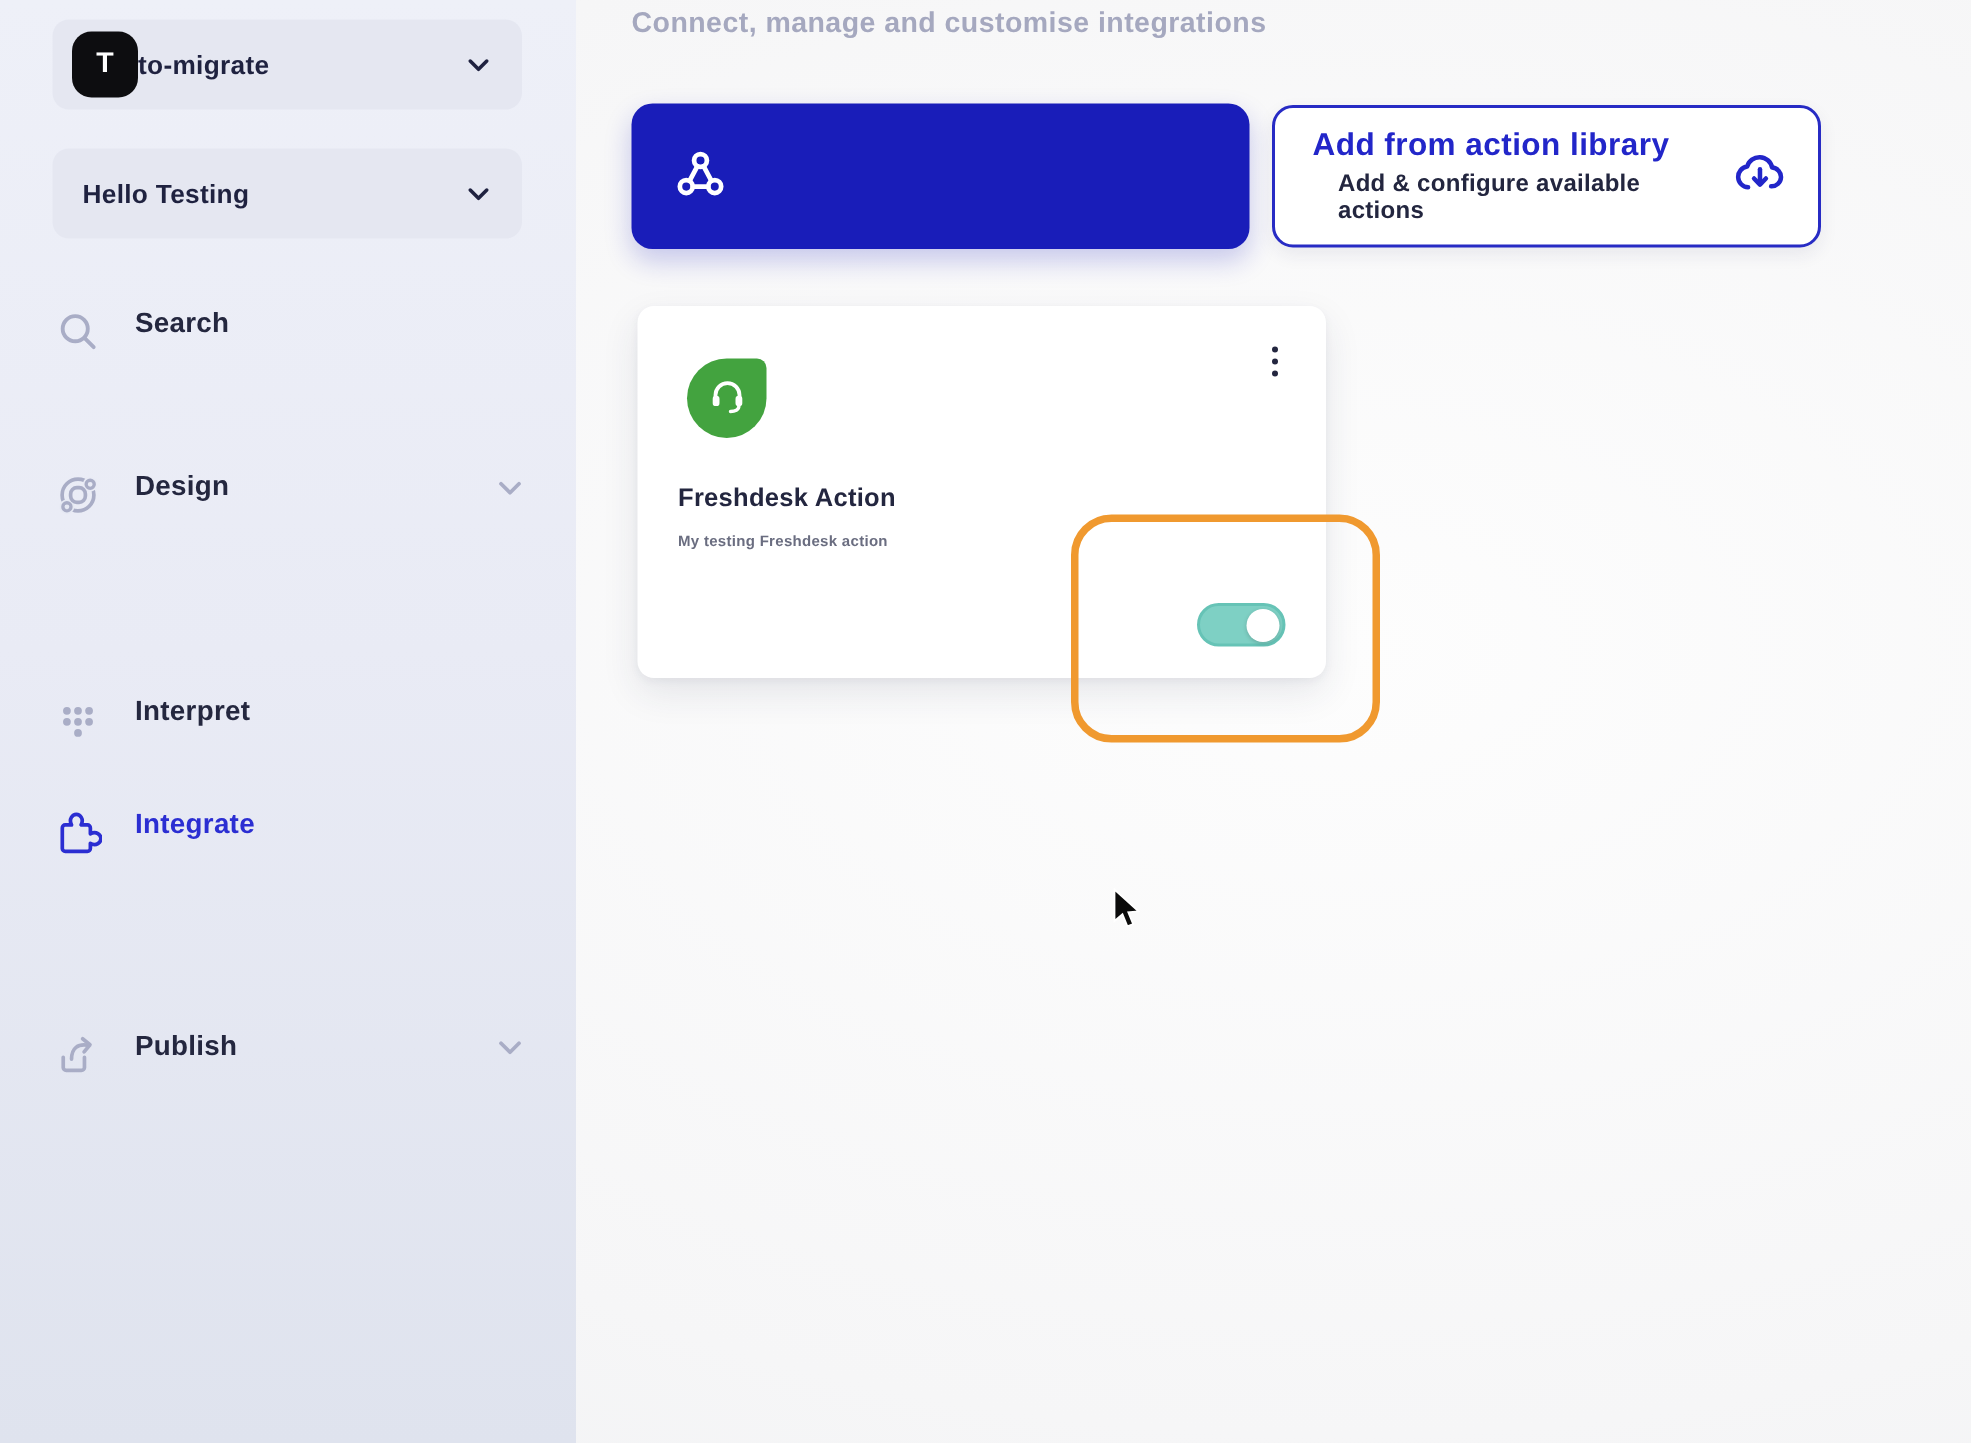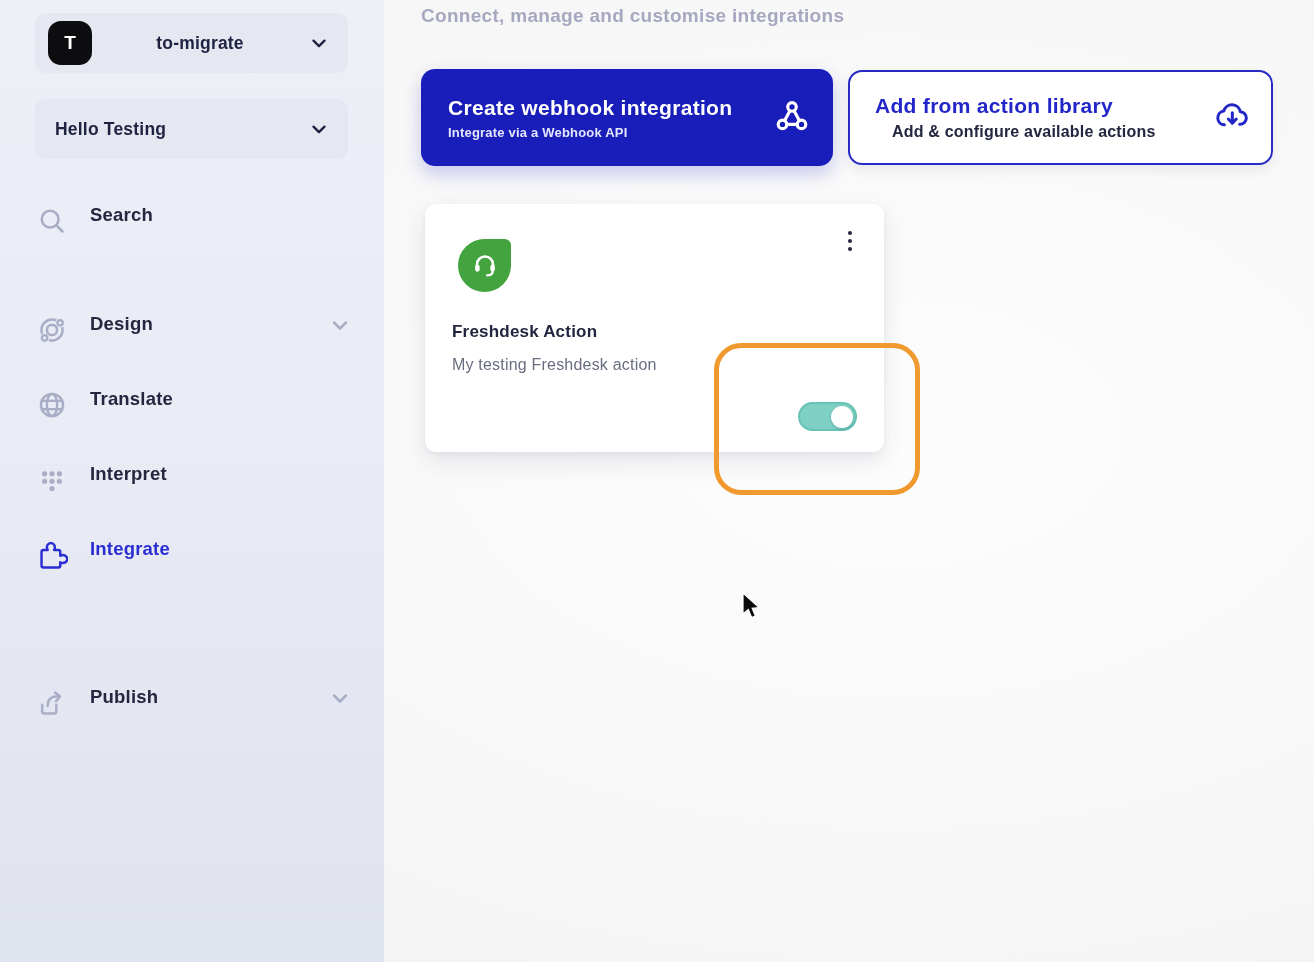--- a/index.html
+++ b/index.html
@@ -12,21 +12,21 @@
   .sidebar { position:absolute; left:0; top:0; width:384px; height:962px;
              background:linear-gradient(180deg,#eef0f8 0%, #e9ebf5 45%, #dfe3ee 100%); }
   .pill { position:absolute; left:35px; width:313px; height:60px; border-radius:11px;
           background:#e5e7f1; display:flex; align-items:center; cursor:pointer; }
   .pill-workspace { top:13px; padding:0 18px 0 13px; }
   .pill-project   { top:99px; padding:0 18px 0 20px; }
   .avatar { width:44px; height:44px; border-radius:13px; background:#0d0d10; color:#fff;
             display:flex; align-items:center; justify-content:center;
             font-size:19px; font-weight:700; }
   .pill-label { font-size:17.5px; font-weight:700; color:#1f2240; letter-spacing:.2px; }
-  .pill-workspace .pill-label { flex:1; text-align:center; }
+  .pill-workspace .pill-label { flex:1; }
   .pill-project .pill-label { flex:1; text-align:left; }
   .chev { flex:none; }
 
   .nav-item { position:absolute; left:35px; width:317px; height:38px;
               display:flex; cursor:pointer; }
   .nav-icon { width:34px; height:34px; flex:none; display:flex; align-items:center; justify-content:center; }
   .nav-label { margin-left:21px; font-size:18.5px; font-weight:600; color:#24273f; letter-spacing:.2px; }
   .nav-item.active .nav-label { color:#2b2ed2; font-weight:700; }
   .nav-chev { margin-left:auto; }
 
@@ -35,40 +35,40 @@
                    color:#a5a8bf; letter-spacing:.3px; }
 
   .btn-primary { position:absolute; left:421px; top:69px; width:412px; height:97px;
                  background:#191db9; border-radius:14px; border:none; cursor:pointer;
                  display:flex; align-items:center; padding:0 22px 0 27px; text-align:left;
                  box-shadow:0 8px 18px rgba(25,29,185,.22); }
   .btn-primary .btn-text { flex:1; }
   .btn-primary .btn-title { font-size:21px; font-weight:700; color:#ffffff; letter-spacing:.3px; }
   .btn-primary .btn-sub { margin-top:5px; font-size:13px; font-weight:600; color:#e4e6fb; letter-spacing:.2px; }
 
-  .btn-secondary { position:absolute; left:848px; top:70px; width:425px; height:95px;
+  .btn-secondary { position:absolute; left:848px; top:70px; width:366px; height:95px;
                    background:#ffffff; border:2px solid #272bc4; border-radius:14px; cursor:pointer;
                    display:flex; align-items:center; padding:0 20px 0 25px; text-align:left;
                    box-shadow:0 5px 12px rgba(35,40,95,.08); }
   .btn-secondary .btn-text { flex:1; }
   .btn-secondary .btn-title { font-size:21px; font-weight:700; color:#2226c9; letter-spacing:.3px; }
   .btn-secondary .btn-sub { margin-top:5px; font-size:16px; font-weight:600; color:#23263f; letter-spacing:.2px;margin-left:17px; }
 
   .card { position:absolute; left:425px; top:204px; width:459px; height:248px;
           background:#ffffff; border-radius:11px;
           box-shadow:0 10px 24px rgba(40,45,80,.10), 0 2px 6px rgba(40,45,80,.05); }
   .card-logo { position:absolute; left:33px; top:35px; width:53px; height:53px;
                background:#43a33f; border-radius:50% 12% 50% 50%;
                display:flex; align-items:center; justify-content:center; }
   .kebab { position:absolute; right:20px; top:20px; width:28px; height:34px; border:none; background:transparent;
            cursor:pointer; display:flex; flex-direction:column; align-items:center; justify-content:center; gap:4px; }
   .kebab i { width:4px; height:4px; border-radius:50%; background:#23263f; }
   .card-title { position:absolute; left:27px; top:118px; font-size:17px; font-weight:700;
                 color:#23263f; letter-spacing:.2px; }
-  .card-sub { position:absolute; left:27px; top:152px; font-size:16px; font-weight:400;
+  .card-sub { position:absolute; left:27px; top:152px; font-size:10px; font-weight:700;
               color:#6a6d80; letter-spacing:.2px; }
   .toggle { position:absolute; left:373px; top:198px; width:59px; height:29px; border-radius:15px;
             background:#7ed0c4; border:2px solid #66c3b6; cursor:pointer; }
   .toggle .knob { position:absolute; right:2px; top:50%; transform:translateY(-50%);
                   width:22px; height:22px; border-radius:50%; background:#ffffff;
                   box-shadow:0 1px 3px rgba(0,0,0,.18); }
 
   .highlight-box { position:absolute; left:714px; top:343px; width:206px; height:152px;
                    border:5px solid #f0992f; border-radius:27px; background:transparent;
                    pointer-events:none; z-index:5; }
@@ -116,31 +116,20 @@
           <circle cx="7" cy="19.4" r="2.2" fill="none" stroke="#a9adc6" stroke-width="1.8"></circle>
           <rect x="9" y="9" width="8" height="8" rx="3.4" fill="none" stroke="#a9adc6" stroke-width="2"></rect>
         </svg>
       </span>
       <span class="nav-label">Design</span>
       <svg class="nav-chev" width="24" height="24" viewBox="0 0 24 24">
         <polyline points="6,9.5 12,15.5 18,9.5" fill="none" stroke="#a9adc6" stroke-width="2.5" stroke-linecap="round" stroke-linejoin="round"></polyline>
       </svg>
     </div>
 
-    <div class="nav-item" style="top:388px">
-      <span class="nav-icon">
-        <svg width="32" height="32" viewBox="0 0 26 26">
-          <circle cx="13" cy="13" r="9" fill="none" stroke="#a9adc6" stroke-width="2"></circle>
-          <ellipse cx="13" cy="13" rx="4.2" ry="9" fill="none" stroke="#a9adc6" stroke-width="1.9"></ellipse>
-          <line x1="4.8" y1="9.6" x2="21.2" y2="9.6" stroke="#a9adc6" stroke-width="1.9"></line>
-          <line x1="4.8" y1="16.4" x2="21.2" y2="16.4" stroke="#a9adc6" stroke-width="1.9"></line>
-        </svg>
-      </span>
-      <span class="nav-label">Translate</span>
-    </div>
 
     <div class="nav-item" style="top:463px">
       <span class="nav-icon">
         <svg width="32" height="32" viewBox="0 0 26 26">
           <g fill="#a9adc6">
             <circle cx="7" cy="8" r="2.1"></circle>
               <circle cx="13" cy="8" r="2.1"></circle>
               <circle cx="19" cy="8" r="2.1"></circle>
             <circle cx="7" cy="14" r="2.1"></circle>
               <circle cx="13" cy="14" r="2.1"></circle>
@@ -173,24 +162,20 @@
       <span class="nav-label">Publish</span>
       <svg class="nav-chev" width="24" height="24" viewBox="0 0 24 24">
         <polyline points="6,9.5 12,15.5 18,9.5" fill="none" stroke="#a9adc6" stroke-width="2.5" stroke-linecap="round" stroke-linejoin="round"></polyline>
       </svg>
     </div>
   </nav>
 
   <div class="page-subtitle">Connect, manage and customise integrations</div>
 
   <button class="btn-primary">
-    <span class="btn-text">
-      <span class="btn-title" style="display:block">Create webhook integration</span>
-      <span class="btn-sub" style="display:block">Integrate via a Webhook API</span>
-    </span>
     <span>
       <svg width="38" height="38" viewBox="0 0 24 24">
         <g fill="none" stroke="#ffffff" stroke-width="2" stroke-linecap="round">
           <circle cx="12" cy="6.3" r="2.7"></circle>
           <circle cx="6" cy="17.3" r="2.7"></circle>
           <circle cx="18" cy="17.3" r="2.7"></circle>
           <line x1="10.7" y1="8.7" x2="7.4" y2="14.9"></line>
           <line x1="13.3" y1="8.7" x2="16.6" y2="14.9"></line>
           <line x1="8.8" y1="17.3" x2="15.2" y2="17.3"></line>
         </g>

